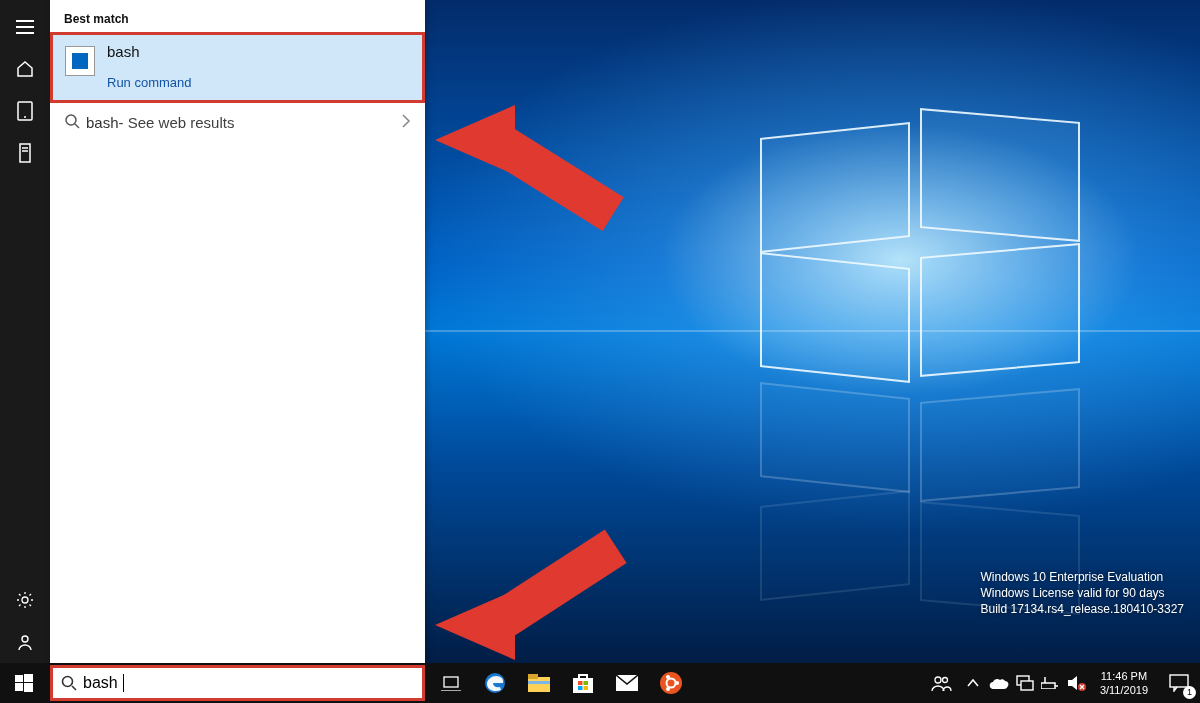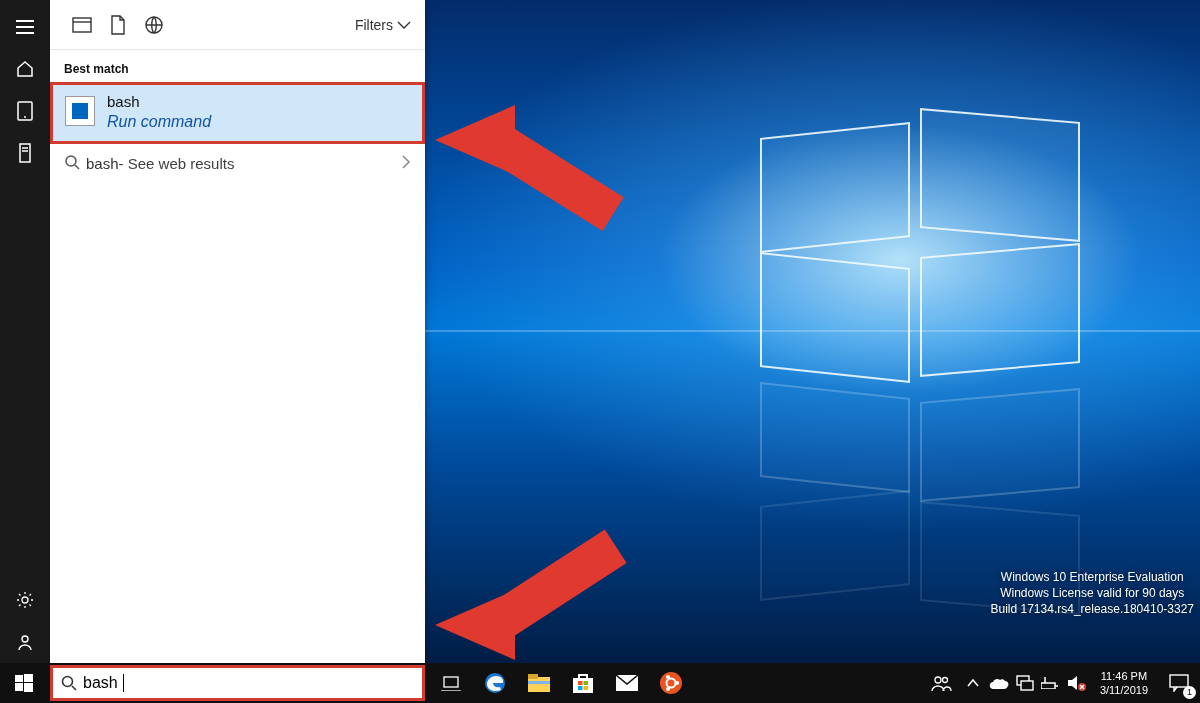--- a/index.html
+++ b/index.html
@@ -20,38 +20,38 @@
   .p1{left:760px;top:130px;width:150px;height:115px;transform:skewY(-6deg);}
   .p2{left:920px;top:115px;width:160px;height:120px;transform:skewY(5deg);}
   .p3{left:760px;top:260px;width:150px;height:115px;transform:skewY(6deg);}
   .p4{left:920px;top:250px;width:160px;height:120px;transform:skewY(-5deg);}
   
   .rp1{left:760px;top:390px;width:150px;height:95px;transform:skewY(6deg);opacity:.25;}
   .rp2{left:920px;top:395px;width:160px;height:100px;transform:skewY(-5deg);opacity:.25;}
   .rp3{left:760px;top:498px;width:150px;height:95px;transform:skewY(-6deg);opacity:.12;}
   .rp4{left:920px;top:508px;width:160px;height:100px;transform:skewY(5deg);opacity:.12;}
   
-  .watermark{position:absolute;right:6px;bottom:46px;text-align:center;color:#fff;font-size:12px;line-height:16px;text-shadow:0 0 4px rgba(0,0,0,.6);}
+  .watermark{position:absolute;right:16px;bottom:46px;text-align:left;color:#fff;font-size:12px;line-height:16px;text-shadow:0 0 4px rgba(0,0,0,.6);}
   
   .arrow{position:absolute;pointer-events:none;}
   .arrow svg{display:block;}
   
   .sidebar{position:absolute;left:0;top:0;width:50px;height:663px;background:#1a1a1a;display:flex;flex-direction:column;align-items:center;padding-top:6px;}
   .sidebar .sbtn{width:50px;height:42px;display:flex;align-items:center;justify-content:center;color:#fff;cursor:default;}
   .sidebar .spacer{flex:1;}
   .searchpanel{position:absolute;left:50px;top:0;width:375px;height:663px;background:#fff;box-shadow:2px 0 6px rgba(0,0,0,.25);}
   .sp-head{height:50px;display:flex;align-items:center;padding:0 14px;border-bottom:1px solid #e5e5e5;}
   .sp-head .hicon{width:36px;height:36px;display:flex;align-items:center;justify-content:center;color:#333;}
   .sp-head .filters{margin-left:auto;font-size:14px;color:#333;display:flex;align-items:center;gap:4px;}
   .sec-label{font-size:12px;font-weight:600;color:#111;padding:12px 14px 6px;}
   .result{border:3px solid #d23b2f;background:#cfe7f8;padding:8px 12px 10px;display:flex;align-items:flex-start;gap:12px;margin:0 0 2px;}
   .result .ricon{width:30px;height:30px;background:#fff;border:1px solid #999;position:relative;margin-top:3px;flex:none;}
   .result .ricon::before{content:"";position:absolute;left:6px;top:6px;width:16px;height:16px;background:#0067c0;}
   .result .rtitle{font-size:15px;color:#111;line-height:18px;}
-  .result .rsub{font-size:16px;color:#1253a5;margin-top:2px;font-style:italic;}
+  .result .rsub{font-size:13px;color:#1253a5;margin-top:14px;}
   .suggest{display:flex;align-items:center;padding:8px 14px;font-size:15px;color:#333;}
   .suggest .sicon{width:22px;color:#555;}
   .suggest .dim{color:#404040;}
   .suggest .chev{margin-left:auto;color:#777;}
   
   .taskbar{position:absolute;left:0;bottom:0;width:1200px;height:40px;background:#101010;display:flex;align-items:center;color:#fff;font-size:12px;}
   .start{width:48px;height:40px;display:flex;align-items:center;justify-content:center;}
   .start svg{display:block;}
   .searchbox{width:375px;height:36px;margin:0 2px;background:#fff;border:3px solid #d23b2f;display:flex;align-items:center;padding:0 8px;gap:6px;}
   .searchbox input{border:0;outline:0;font-size:16px;color:#000;flex:1;background:transparent;}
@@ -116,46 +116,20 @@
   </div>
   <div class="sbtn">
     <svg width="18" height="18" viewBox="0 0 18 18" fill="none" stroke="#fff" stroke-width="1.4">
         <circle cx="9" cy="6" r="3"></circle>
         <path d="M3 17c0-3 3-5 6-5s6 2 6 5"></path>
       </svg>
   </div>
 </div>
 
 <div class="searchpanel">
-  <div class="sp-head">
-    <div class="hicon">
-      <svg width="20" height="16" viewBox="0 0 20 16" fill="none" stroke="#333" stroke-width="1.4">
-          <rect x="1" y="1" width="18" height="14"></rect>
-          <path d="M1 5h18"></path>
-        </svg>
-    </div>
-    <div class="hicon">
-      <svg width="16" height="20" viewBox="0 0 16 20" fill="none" stroke="#333" stroke-width="1.4">
-          <path d="M2 1h8l4 4v14H2z"></path>
-          <path d="M10 1v4h4"></path>
-        </svg>
-    </div>
-    <div class="hicon">
-      <svg width="20" height="20" viewBox="0 0 20 20" fill="none" stroke="#333" stroke-width="1.4">
-          <circle cx="10" cy="10" r="8"></circle>
-          <path d="M2 10h16M10 2c3 3 3 13 0 16M10 2c-3 3-3 13 0 16"></path>
-        </svg>
-    </div>
-    <div class="filters">
-      <span>Filters</span>
-      <svg width="14" height="10" viewBox="0 0 14 10">
-          <path d="M1 2l6 6 6-6" fill="none" stroke="#333" stroke-width="1.4"></path>
-        </svg>
-    </div>
-  </div>
 
   <div class="sec-label">Best match</div>
 
   <div class="result">
     <div class="ricon"></div>
     <div>
       <div class="rtitle">bash</div>
       <div class="rsub">Run command</div>
     </div>
   </div>

